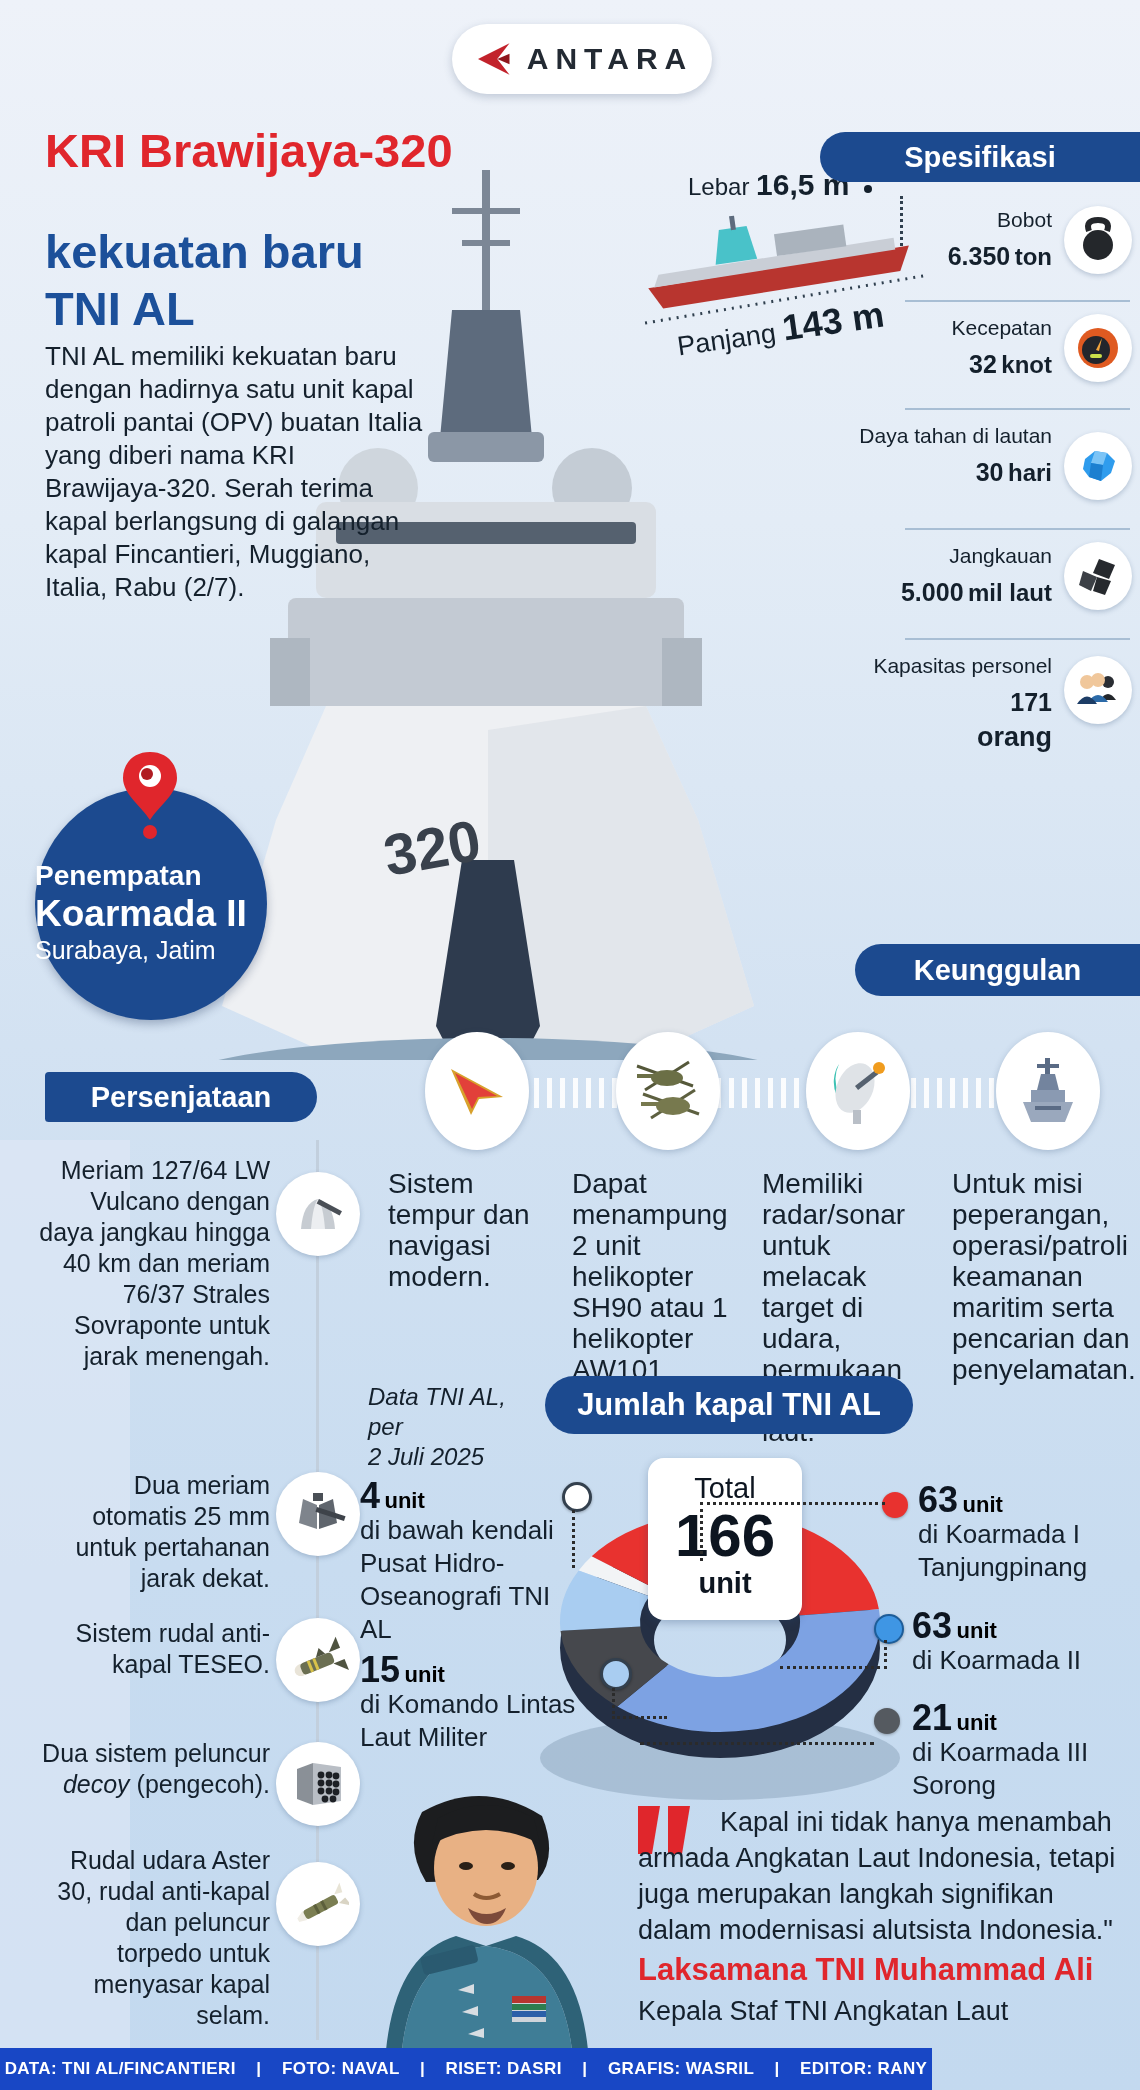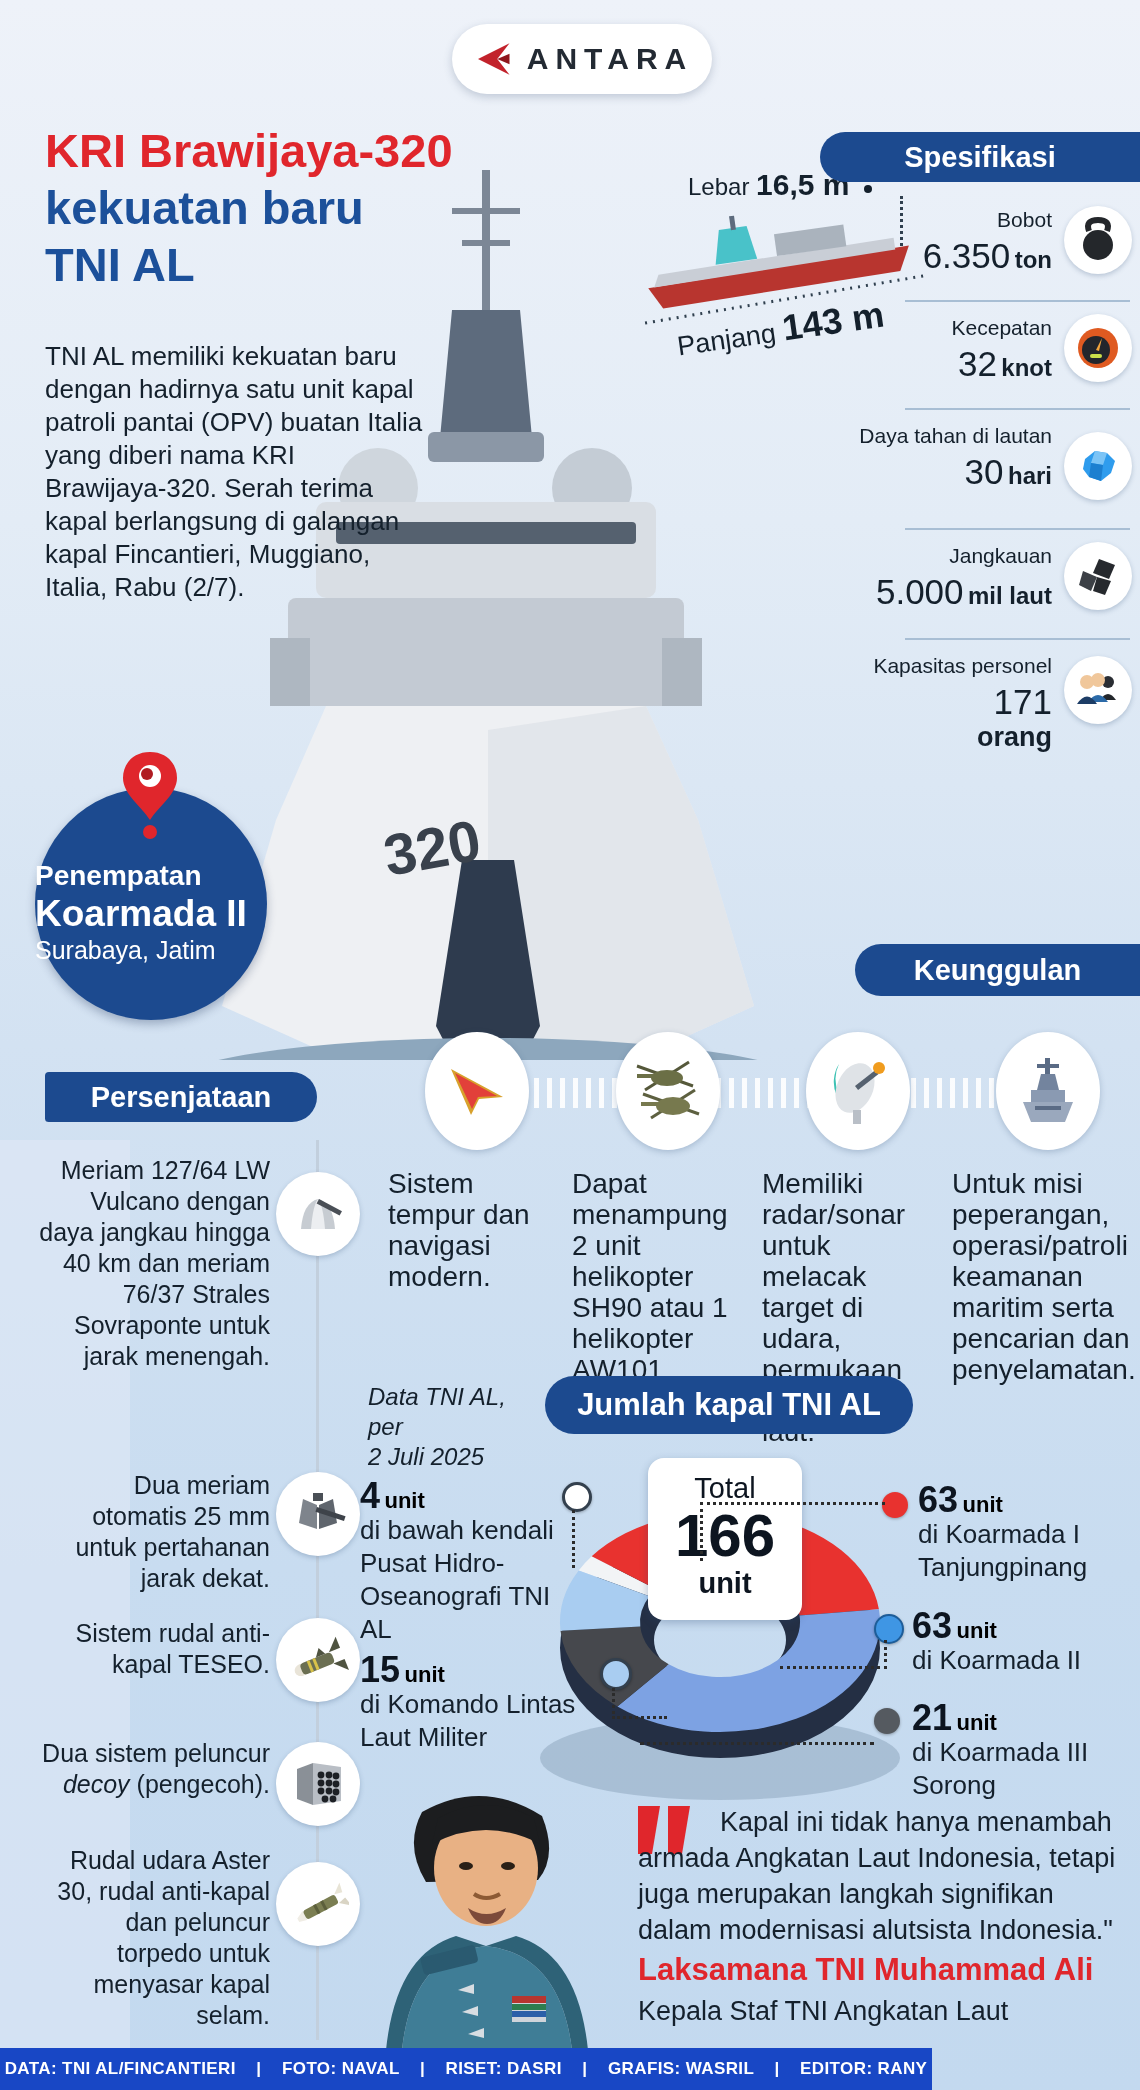--- a/index.html
+++ b/index.html
@@ -6,21 +6,21 @@
   body{font-family:"Liberation Sans", sans-serif;}
   .canvas{position:relative;width:1140px;height:2090px;overflow:hidden;
     background:linear-gradient(180deg,#eef2f9 0%,#e3ecf6 25%,#d3e2f2 50%,#c8dcf0 75%,#c3d9ef 100%);}
   .abs{position:absolute;}
   .pill{background:#1c4a8f;color:#fff;font-weight:bold;display:flex;align-items:center;justify-content:center;}
   .txt-dark{color:#14202c;}
   .right{}
   .italic{font-style:italic;}
   .spec-item{width:240px;text-align:right;color:#14202c;}
   .spec-label{font-size:21px;line-height:32px;}
-  .spec-value{font-size:35px;font-weight:normal;line-height:40px;}
+  .spec-value{font-size:25px;font-weight:bold;line-height:40px;}
   .spec-unit{font-size:24px;font-weight:bold;}
   .spec-divider{border-top:2px solid #a8bed4;width:225px;}
   .icon-circle{background:#fff;border-radius:50%;box-shadow:0 2px 5px rgba(40,70,110,.25);
     display:flex;align-items:center;justify-content:center;}
   .keu-ellipse{background:#fff;border-radius:50%;box-shadow:0 2px 6px rgba(40,70,110,.25);
     display:flex;align-items:center;justify-content:center;}
   .keu-text{font-size:28px;line-height:31px;color:#14202c;text-align:left;}
   .per-text{font-size:25px;line-height:31px;color:#14202c;text-align:right;width:232px;}
   .co-num{font-size:36px;font-weight:bold;color:#0d1520;line-height:36px;}
   .co-unit{font-size:22px;font-weight:bold;}
@@ -60,21 +60,21 @@
        box-shadow:0 3px 8px rgba(60,80,110,.25);display:flex;align-items:center;justify-content:center;gap:14px;">
     <svg width="42" height="42" viewBox="0 0 48 48">
       <path d="M44 6 L8 24 L44 42 L30 24 Z" fill="#c2222b"></path>
       <path d="M30 24 L44 18 L44 30 Z" fill="#8f161d"></path>
     </svg>
     <span style="font-size:30px;font-weight:bold;letter-spacing:7px;color:#232a33;">ANTARA</span>
   </div>
 
   <div class="abs" style="left:45px;top:122px;">
     <div style="font-size:47px;font-weight:bold;color:#e0262c;line-height:57px;">KRI Brawijaya-320</div>
-    <div style="font-size:47px;font-weight:bold;color:#1c509a;line-height:57px;">kekuatan baru</div>
+    <div style="font-size:47px;font-weight:bold;color:#1c509a;line-height:57px;margin-top:44px;">kekuatan baru</div>
     <div style="font-size:47px;font-weight:bold;color:#1c509a;line-height:57px;">TNI AL</div>
   </div>
 
   <div class="abs txt-dark" style="left:45px;top:340px;width:378px;font-size:26px;line-height:33px;">TNI AL memiliki kekuatan baru dengan hadirnya satu unit kapal patroli pantai (OPV) buatan Italia yang diberi nama KRI Brawijaya-320. Serah terima kapal berlangsung di galangan kapal Fincantieri, Muggiano, Italia, Rabu (2/7).</div>
 
   <div class="abs" style="left:688px;top:168px;font-size:24px;color:#14202c;">
     <span>Lebar</span>
     <span style="font-size:30px;font-weight:bold;">16,5 m</span>
     <span style="display:inline-block;width:8px;height:8px;border-radius:50%;background:#14202c;margin-left:8px;vertical-align:middle;"></span>
   </div>

